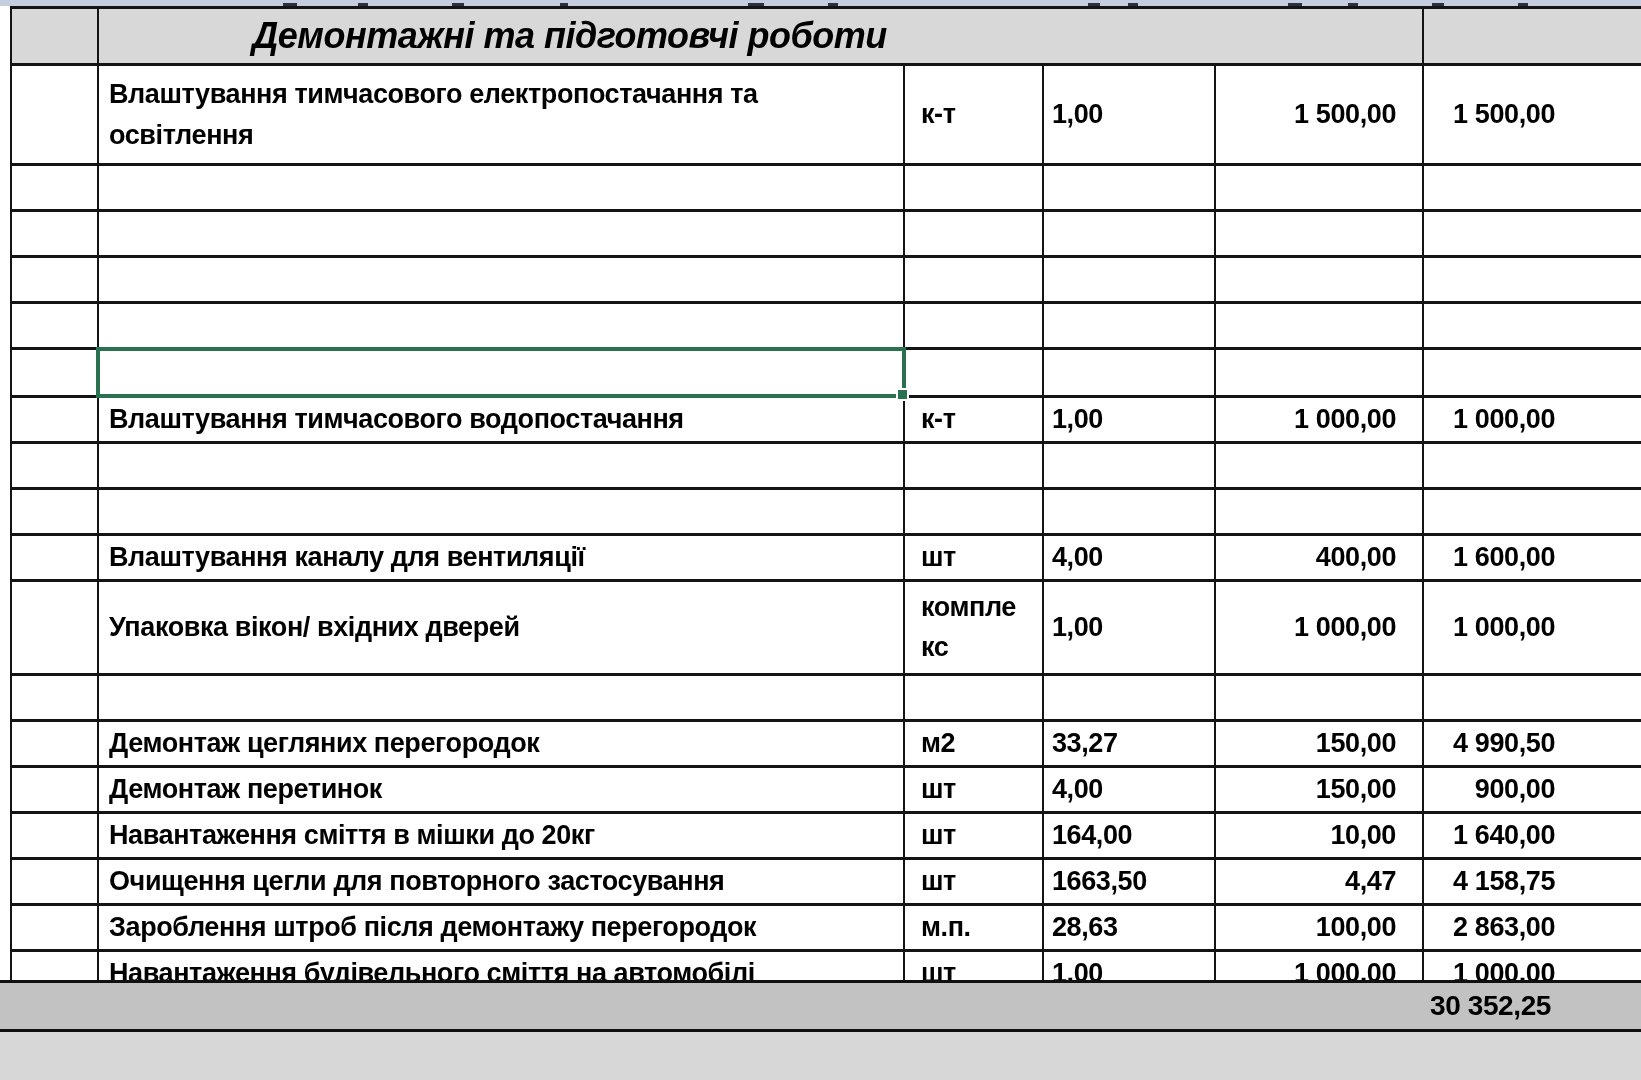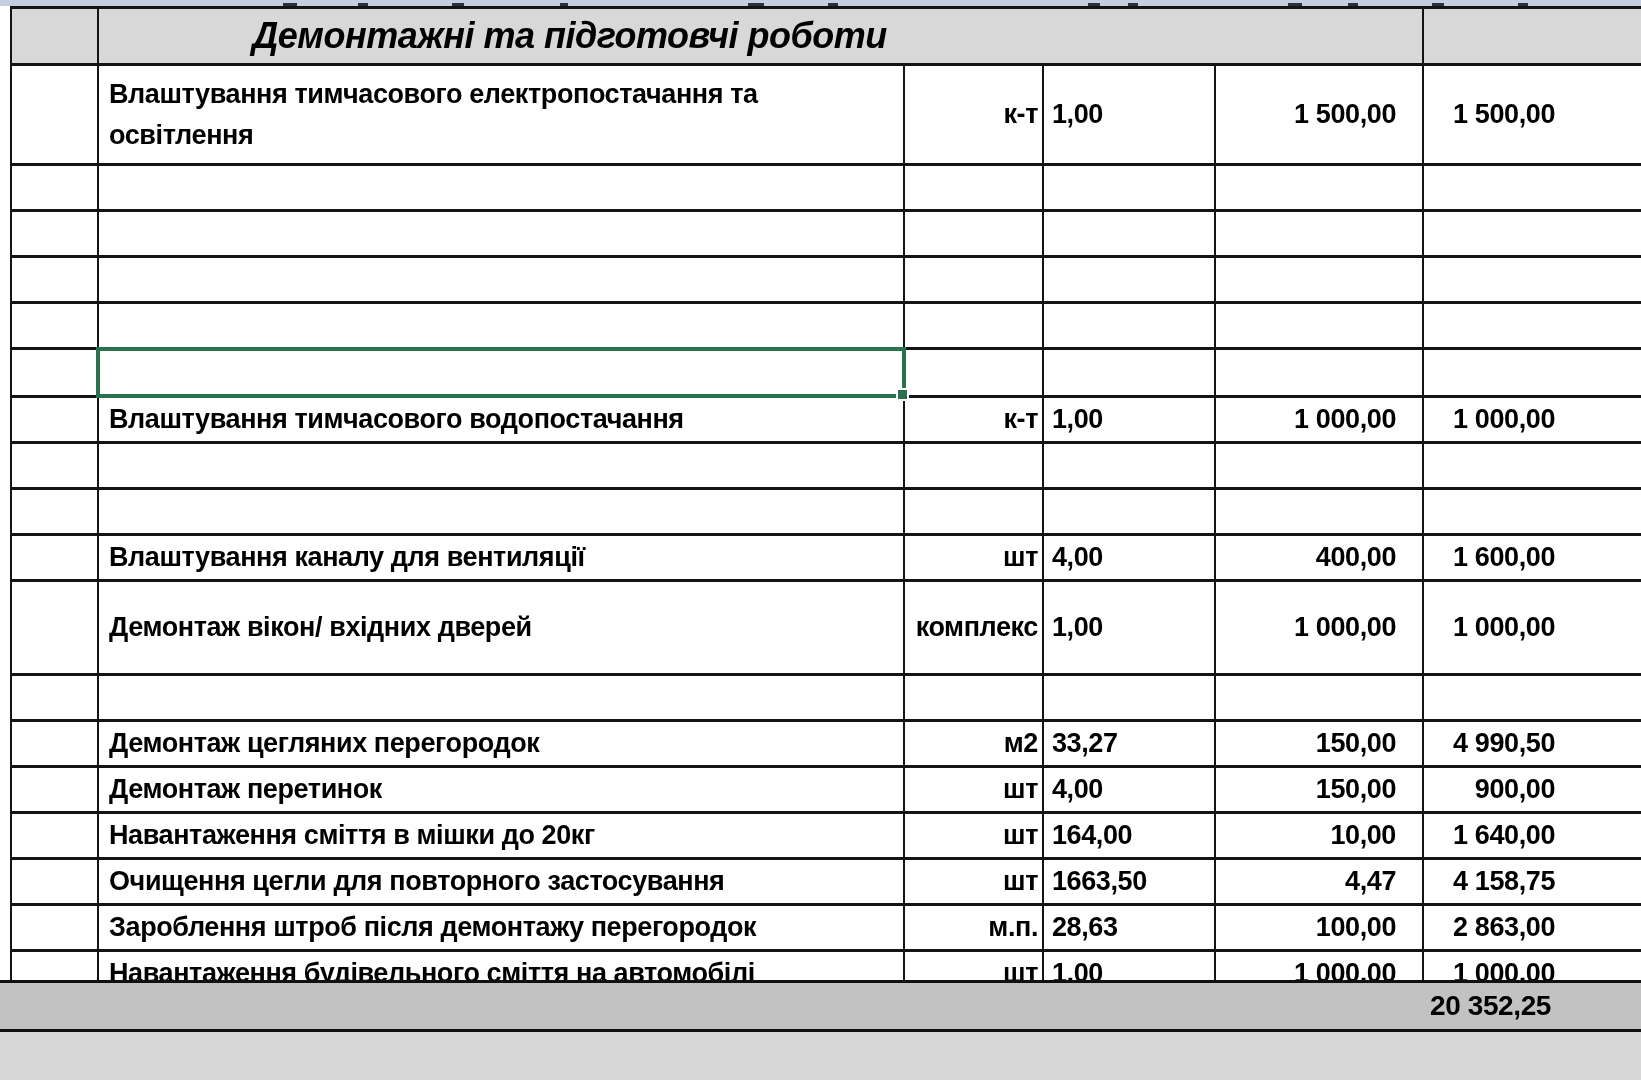--- a/index.html
+++ b/index.html
@@ -31,21 +31,21 @@
   td.lastcol { border-right:0; }
 
   tr.header-row td {
     background:#d8d8d8; height:42px;
     font-size:36px; font-style:italic; letter-spacing:-0.5px;
   }
   td.title-cell { text-align:center; padding-right:390px; white-space:nowrap; }
 
   td.c-num   {}
   td.c-desc  { text-align:left; padding-left:10px; padding-right:15px; }
-  td.c-unit  { text-align:right; padding:0 4px; overflow-wrap:anywhere; line-height:1.45; }
+  td.c-unit  { text-align:left; padding:0 16px; overflow-wrap:anywhere; line-height:1.45; }
   td.c-qty   { text-align:left; }
   td.c-price { text-align:right; padding-right:26px; white-space:nowrap; }
   td.c-total { text-align:right; padding-right:90px; white-space:nowrap; }
 
   
   td.selected { position:relative; overflow:visible; }
   .sel-border {
     position:absolute; top:-3px; left:-3px; right:-3px; bottom:-3px;
     border:4px solid #2a7150; pointer-events:none; z-index:4;
   }
@@ -189,21 +189,21 @@
         <tr style="height: 46px;">
           <td class="c-num"></td>
           <td class="c-desc"><span>Влаштування каналу для вентиляції</span></td>
           <td class="c-unit"><span>шт</span></td>
           <td class="c-qty"><span>4,00</span></td>
           <td class="c-price"><span>400,00</span></td>
           <td class="c-total lastcol"><span>1 600,00</span></td>
         </tr>
         <tr style="height: 94px;">
           <td class="c-num"></td>
-          <td class="c-desc"><span>Демонтаж вікон/ вхідних дверей</span></td>
+          <td class="c-desc"><span>Упаковка вікон/ вхідних дверей</span></td>
           <td class="c-unit"><span>комплекс</span></td>
           <td class="c-qty"><span>1,00</span></td>
           <td class="c-price"><span>1 000,00</span></td>
           <td class="c-total lastcol"><span>1 000,00</span></td>
         </tr>
         <tr style="height: 46px;">
           <td class="c-num"></td>
           <td class="c-desc"><span></span></td>
           <td class="c-unit"><span></span></td>
           <td class="c-qty"><span></span></td>
@@ -255,19 +255,19 @@
           <td class="c-desc"><span>Навантаження будівельного сміття на автомобілі</span></td>
           <td class="c-unit"><span>шт</span></td>
           <td class="c-qty"><span>1,00</span></td>
           <td class="c-price"><span>1 000,00</span></td>
           <td class="c-total lastcol"><span>1 000,00</span></td>
         </tr>
       </tbody>
   </table>
 
   <div class="total-band">
-    <span>20 352,25</span>
+    <span>30 352,25</span>
   </div>
 
   <div class="bottom-strip"></div>
 
 
 </div>
 
 </body></html>

